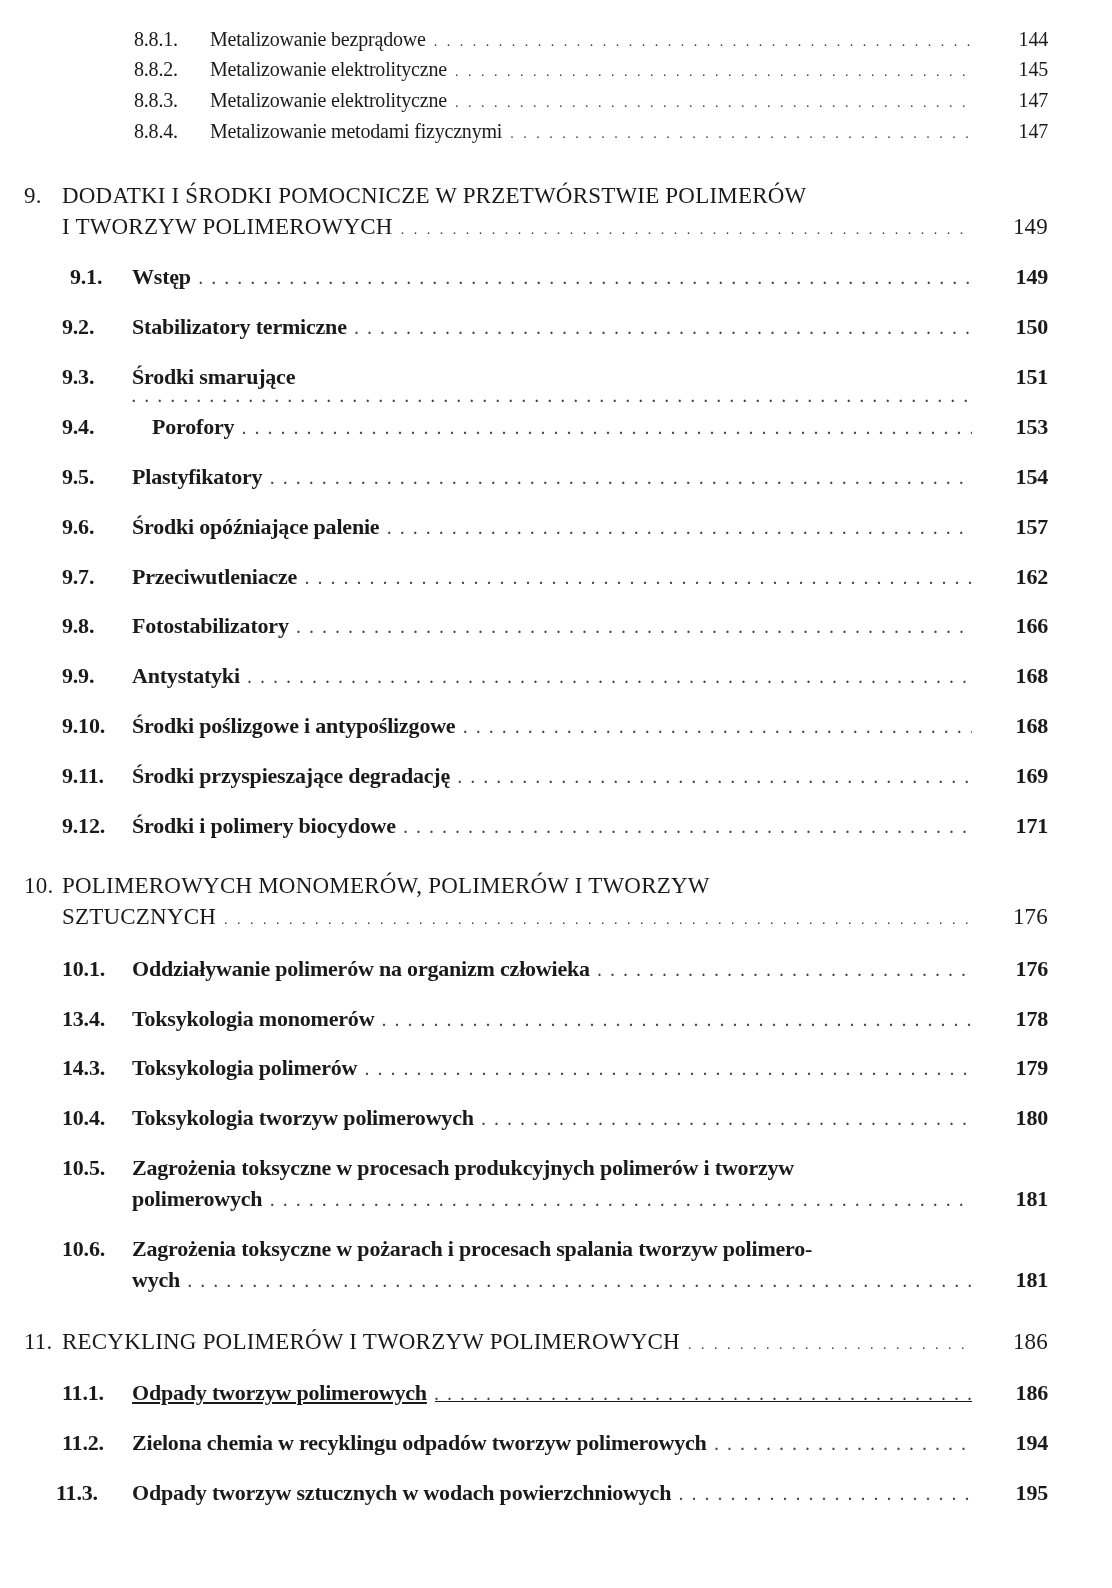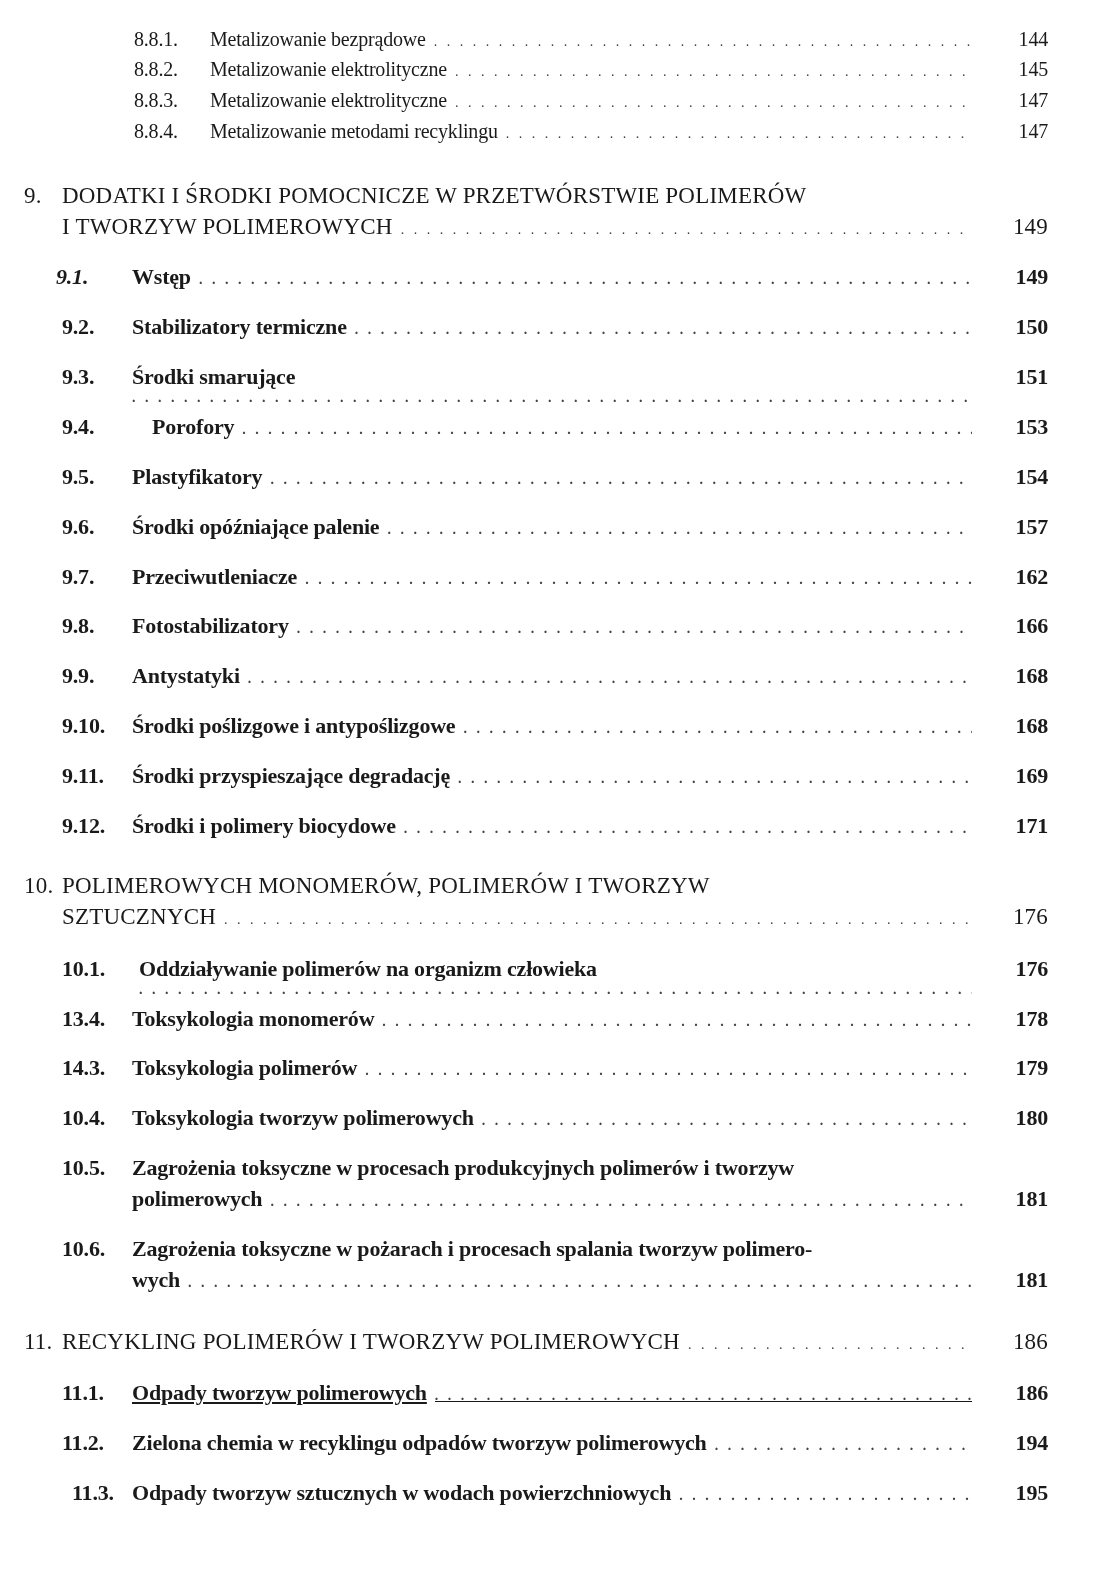--- a/index.html
+++ b/index.html
@@ -40,37 +40,37 @@
       <span class="num" style="left: 134px;">8.8.3.</span>
       <span class="title" style="left: 210px; right: 140px;">
         <span class="t">Metalizowanie elektrolityczne</span>
         <span class="dots">. . . . . . . . . . . . . . . . . . . . . . . . . . . . . . . . . . . . . . . . . . . . . . . . . . . . . . . . . . . . . . . . . . . . . . . . . . . . . . . . . . . . . . . . . . . . .</span>
       </span>
       <span class="page">147</span>
     </div>
     <div class="row sub" style="top: 120px;">
       <span class="num" style="left: 134px;">8.8.4.</span>
       <span class="title" style="left: 210px; right: 140px;">
-        <span class="t">Metalizowanie metodami recyklingu</span>
+        <span class="t">Metalizowanie metodami fizycznymi</span>
         <span class="dots">. . . . . . . . . . . . . . . . . . . . . . . . . . . . . . . . . . . . . . . . . . . . . . . . . . . . . . . . . . . . . . . . . . . . . . . . . . . . . . . . . . . . . . . . . . . . .</span>
       </span>
       <span class="page">147</span>
     </div>
     <div class="plain chap" style="left: 24px; top: 183px;">9.</div>
     <div class="plain chap" style="left: 62px; top: 183px;">DODATKI I ŚRODKI POMOCNICZE W PRZETWÓRSTWIE POLIMERÓW</div>
     <div class="row chap" style="top: 214px;">
       <span class="num" style="left: 9999px;"></span>
       <span class="title" style="left: 62px; right: 140px;">
         <span class="t">I TWORZYW POLIMEROWYCH</span>
         <span class="dots">. . . . . . . . . . . . . . . . . . . . . . . . . . . . . . . . . . . . . . . . . . . . . . . . . . . . . . . . . . . . . . . . . . . . . . . . . . . . . . . . . . . . . . . . . . . . .</span>
       </span>
       <span class="page">149</span>
     </div>
     <div class="row sec" style="top: 264px;">
-      <span class="num" style="left: 56px; font-style: italic;">9.1.</span>
+      <span class="num" style="left: 70px;">9.1.</span>
       <span class="title" style="left: 132px; right: 140px;">
         <span class="t">Wstęp</span>
         <span class="dots">. . . . . . . . . . . . . . . . . . . . . . . . . . . . . . . . . . . . . . . . . . . . . . . . . . . . . . . . . . . . . . . . . . . . . . . . . . . . . . . . . . . . . . . . . . . . .</span>
       </span>
       <span class="page">149</span>
     </div>
     <div class="row sec" style="top: 314px;">
       <span class="num" style="left: 62px;">9.2.</span>
       <span class="title" style="left: 132px; right: 140px;">
         <span class="t">Stabilizatory termiczne</span>
@@ -163,21 +163,21 @@
     <div class="row chap" style="top: 904px;">
       <span class="num" style="left: 9999px;"></span>
       <span class="title" style="left: 62px; right: 140px;">
         <span class="t">SZTUCZNYCH</span>
         <span class="dots">. . . . . . . . . . . . . . . . . . . . . . . . . . . . . . . . . . . . . . . . . . . . . . . . . . . . . . . . . . . . . . . . . . . . . . . . . . . . . . . . . . . . . . . . . . . . .</span>
       </span>
       <span class="page">176</span>
     </div>
     <div class="row sec" style="top: 956px;">
       <span class="num" style="left: 62px;">10.1.</span>
-      <span class="title" style="left: 139px; right: 140px; flex-direction: column;">
+      <span class="title" style="left: 132px; right: 140px;">
         <span class="t">Oddziaływanie polimerów na organizm człowieka</span>
         <span class="dots">. . . . . . . . . . . . . . . . . . . . . . . . . . . . . . . . . . . . . . . . . . . . . . . . . . . . . . . . . . . . . . . . . . . . . . . . . . . . . . . . . . . . . . . . . . . . .</span>
       </span>
       <span class="page">176</span>
     </div>
     <div class="row sec" style="top: 1006px;">
       <span class="num" style="left: 62px;">13.4.</span>
       <span class="title" style="left: 132px; right: 140px;">
         <span class="t">Toksykologia monomerów</span>
         <span class="dots">. . . . . . . . . . . . . . . . . . . . . . . . . . . . . . . . . . . . . . . . . . . . . . . . . . . . . . . . . . . . . . . . . . . . . . . . . . . . . . . . . . . . . . . . . . . . .</span>
@@ -238,20 +238,20 @@
     </div>
     <div class="row sec" style="top: 1430px;">
       <span class="num" style="left: 62px;">11.2.</span>
       <span class="title" style="left: 132px; right: 140px;">
         <span class="t">Zielona chemia w recyklingu odpadów tworzyw polimerowych</span>
         <span class="dots">. . . . . . . . . . . . . . . . . . . . . . . . . . . . . . . . . . . . . . . . . . . . . . . . . . . . . . . . . . . . . . . . . . . . . . . . . . . . . . . . . . . . . . . . . . . . .</span>
       </span>
       <span class="page">194</span>
     </div>
     <div class="row sec" style="top: 1480px;">
-      <span class="num" style="left: 72px; font-family: Liberation Serif, serif;">11.3.</span>
+      <span class="num" style="left: 56px; font-family: Liberation Serif, serif;">11.3.</span>
       <span class="title" style="left: 132px; right: 140px;">
         <span class="t">Odpady tworzyw sztucznych w wodach powierzchniowych</span>
         <span class="dots">. . . . . . . . . . . . . . . . . . . . . . . . . . . . . . . . . . . . . . . . . . . . . . . . . . . . . . . . . . . . . . . . . . . . . . . . . . . . . . . . . . . . . . . . . . . . .</span>
       </span>
       <span class="page">195</span>
     </div>
   </div>
 
 </body></html>

